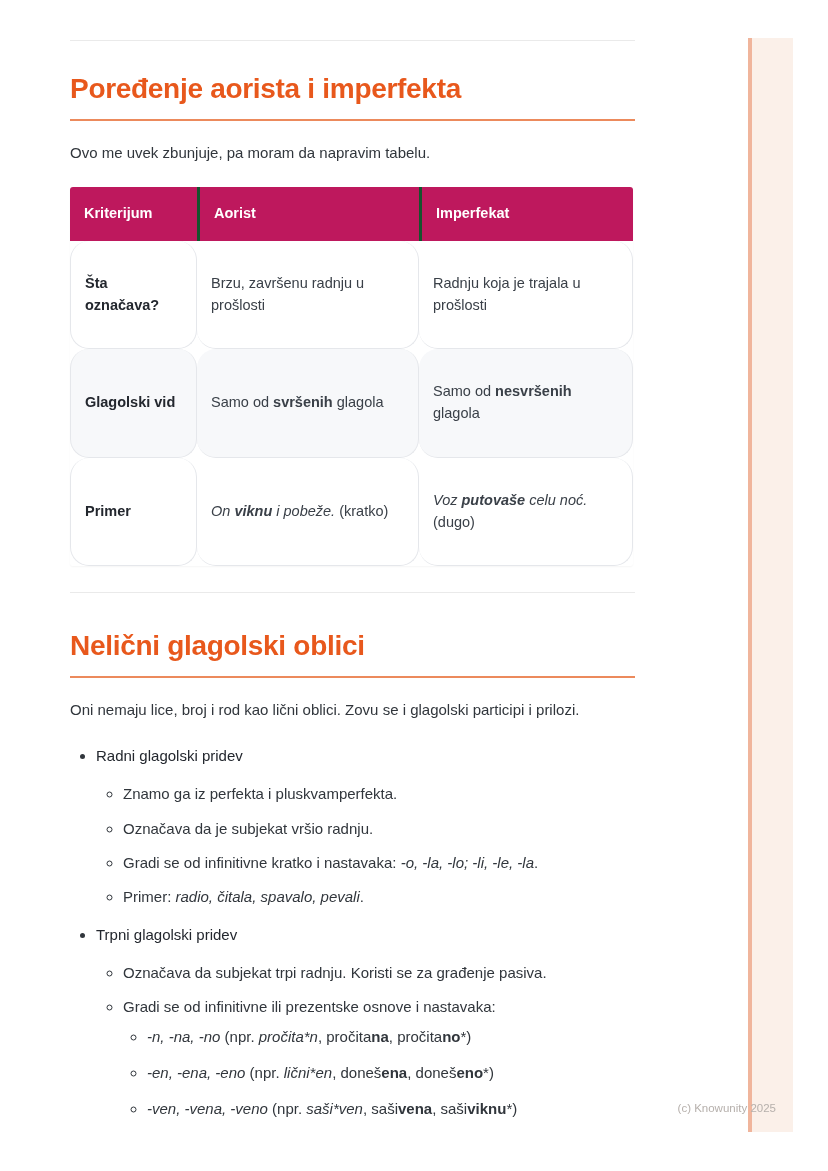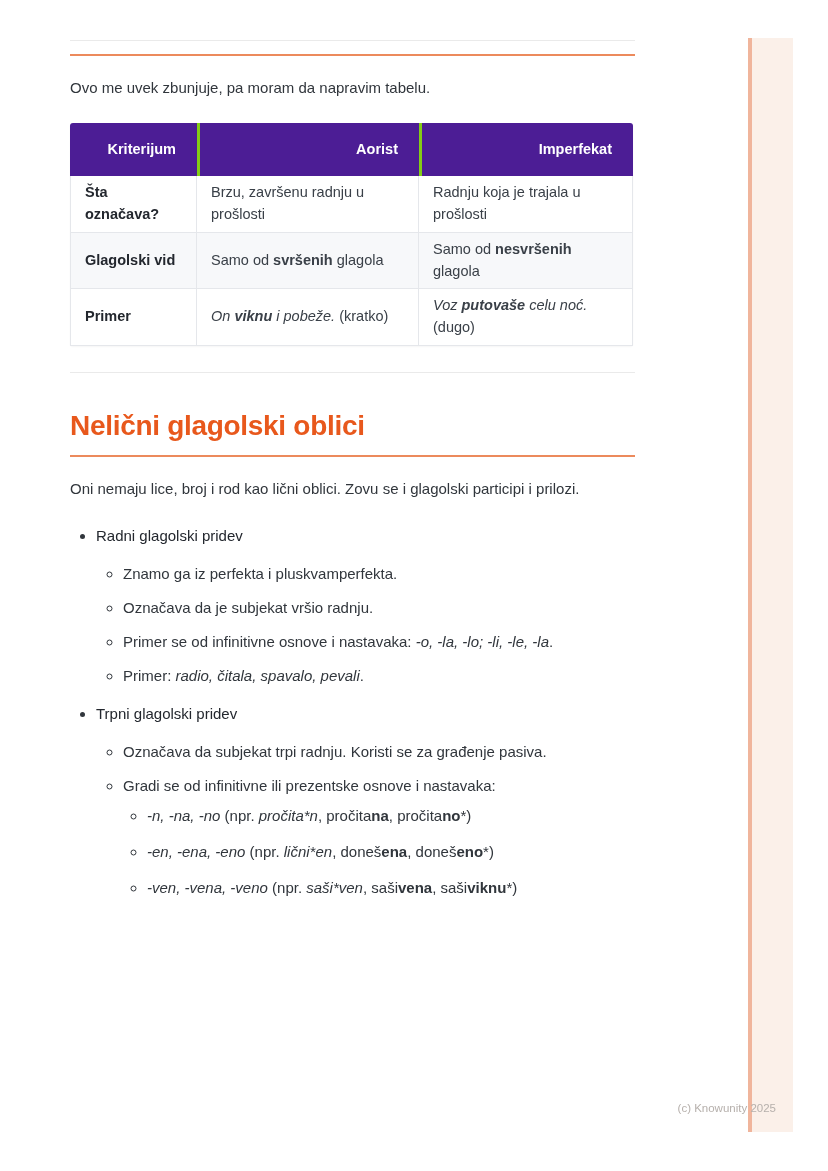--- a/index.html
+++ b/index.html
@@ -56,39 +56,40 @@
     width:563px;
     margin-top:23px;
     font-size:14.5px;
     border-radius:3px;
     box-shadow:0 1px 2px rgba(0,0,0,0.04);
   }
   col.c1 { width:127px; }
   col.c2 { width:222px; }
   col.c3 { width:214px; }
   th {
-    background:#4c1d95;
+    background:#be185d;
     color:#ffffff;
     font-weight:600;
-    text-align:right;
-    padding:16px 21px;
+    text-align:left;
+    padding:16px 14px;
     line-height:1.5;
     vertical-align:middle;
   }
-  th + th { border-left:3px solid #84cc16; }
+  th + th { border-left:3px solid #14532d; }
   th:first-child { border-top-left-radius:3px; }
   th:last-child { border-top-right-radius:3px; }
   td {
-    padding:6px 14px;
+    padding:32px 14px;
     line-height:1.5;
     vertical-align:middle;
     border-bottom:1px solid #E5E7EB;
     border-right:1px solid #E5E7EB;
     background:#ffffff;
     color:#3A4048;
+    border-radius:19px;
   }
   td:first-child {
     border-left:1px solid #E5E7EB;
     font-weight:700;
     color:#23272E;
   }
   tr.alt td { background:#F7F8FA; }
   ul { margin:0; }
   ul.l1 {
     list-style:disc;
@@ -129,20 +130,21 @@
 </head>
 <body>
 
 <div class="stripe"></div>
 
 <div class="content">
 
   <hr class="rule-gray">
 
   <section class="sec1">
+    <h1>Poređenje aorista i imperfekta</h1>
     <div class="h-rule"></div>
     <p class="intro">Ovo me uvek zbunjuje, pa moram da napravim tabelu.</p>
 
     <table>
       <colgroup>
           <col class="c1">
           <col class="c2">
           <col class="c3">
         </colgroup>
       <thead>
@@ -176,21 +178,21 @@
 
   <section class="sec2">
     <h1>Nelični glagolski oblici</h1>
     <div class="h-rule"></div>
     <p class="intro">Oni nemaju lice, broj i rod kao lični oblici. Zovu se i glagolski participi i prilozi.</p>
 
     <ul class="l1" id="nf-list">
         <li><span class="label">Radni glagolski pridev</span><ul class="l2">
             <li><span>Znamo ga iz perfekta i pluskvamperfekta.</span></li>
             <li><span>Označava da je subjekat vršio radnju.</span></li>
-            <li><span>Primer se od infinitivne osnove i nastavaka: </span><span class="i">-o, -la, -lo; -li, -le, -la</span><span>.</span></li>
+            <li><span>Gradi se od infinitivne kratko i nastavaka: </span><span class="i">-o, -la, -lo; -li, -le, -la</span><span>.</span></li>
             <li><span>Primer: </span><span class="i">radio, čitala, spavalo, pevali</span><span>.</span></li>
           </ul></li>
         <li><span class="label">Trpni glagolski pridev</span><ul class="l2">
             <li><span>Označava da subjekat trpi radnju. Koristi se za građenje pasiva.</span></li>
             <li><span>Gradi se od infinitivne ili prezentske osnove i nastavaka:</span><ul class="l3">
                 <li><span class="i">-n, -na, -no</span><span> (npr. </span><span class="i">pročita*n</span><span>, pročita</span><span class="b">na</span><span>, pročita</span><span class="b">no</span><span>*)</span></li>
                 <li><span class="i">-en, -ena, -eno</span><span> (npr. </span><span class="i">lični*en</span><span>, doneš</span><span class="b">ena</span><span>, doneš</span><span class="b">eno</span><span>*)</span></li>
                 <li><span class="i">-ven, -vena, -veno</span><span> (npr. </span><span class="i">saši*ven</span><span>, saši</span><span class="b">vena</span><span>, saši</span><span class="b">viknu</span><span>*)</span></li>
               </ul></li>
           </ul></li>

